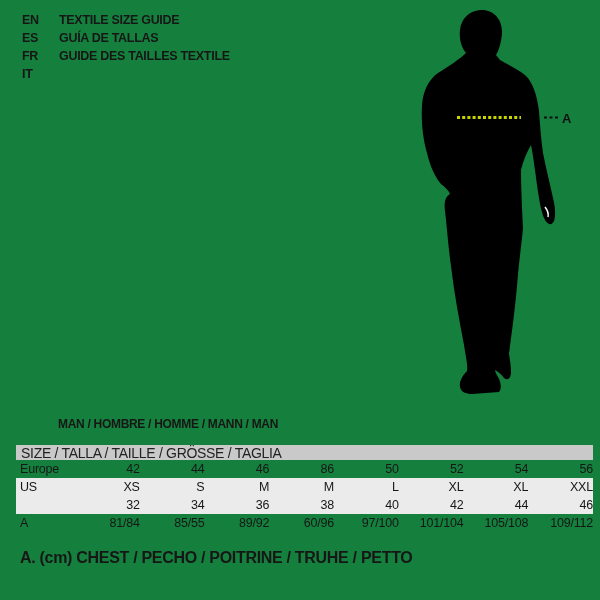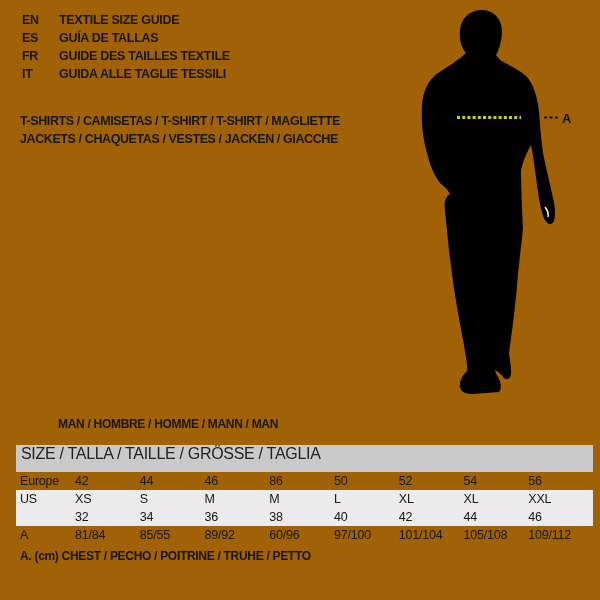--- a/index.html
+++ b/index.html
@@ -1,45 +1,45 @@
 <!DOCTYPE html>
 <html><head>
 <meta charset="utf-8">
 <style>
   html,body{margin:0;padding:0;background:#fff;}
   .canvas{
-    position:relative;width:600px;height:600px;background:#a16207;overflow:hidden;
+    position:relative;width:600px;height:600px;background:#15803d;overflow:hidden;
     font-family:"Liberation Sans",sans-serif;color:#161616;
     -webkit-font-smoothing:antialiased;
   }
   
   .legend{position:absolute;left:22px;top:11px;}
   .legend-row{display:flex;height:18px;line-height:18px;
     font-weight:bold;font-size:12.5px;letter-spacing:-0.3px;}
   .legend-code{width:37px;}
   
   .categories{position:absolute;left:20px;top:112px;
     font-weight:bold;font-size:12.5px;line-height:18px;letter-spacing:-0.4px;}
   
   .figure{position:absolute;left:415px;top:3px;width:165px;height:397px;}
   .figure svg{display:block;width:165px;height:397px;}
   
   .section-title{position:absolute;left:20px;top:417px;
     font-weight:bold;font-size:12px;letter-spacing:-0.3px;padding-left:38px;}
   
   .size-table{position:absolute;left:16px;top:445px;width:577px;font-size:12.5px;}
-  .t-header{height:27px;line-height:17px;background:#c9c9c9;
-    padding-left:5px;font-size:16px;color:#222;letter-spacing:-0.3px;}
+  .t-header{height:15px;line-height:17px;background:#c9c9c9;
+    padding-left:5px;font-size:14px;color:#222;letter-spacing:-0.3px;}
   .t-row{display:flex;height:18px;line-height:18px;letter-spacing:-0.2px;}
   .t-row.shaded{background:#ebebeb;}
   .t-label{width:55px;padding-left:4px;}
-  .t-cell{flex:1;text-align:left;}
+  .t-cell{flex:1;text-align:right;}
   
   .footnote{position:absolute;left:20px;top:549px;
-    font-weight:bold;font-size:12px;letter-spacing:-0.3px;}
+    font-weight:bold;font-size:16px;letter-spacing:-0.3px;}
 </style>
 </head>
 <body>
 
 <div class="canvas">
 
   <div class="legend">
     <div class="legend-row">
       <span class="legend-code">EN</span>
       <span class="legend-label">TEXTILE SIZE GUIDE</span>
@@ -47,28 +47,23 @@
     <div class="legend-row">
       <span class="legend-code">ES</span>
       <span class="legend-label">GUÍA DE TALLAS</span>
     </div>
     <div class="legend-row">
       <span class="legend-code">FR</span>
       <span class="legend-label">GUIDE DES TAILLES TEXTILE</span>
     </div>
     <div class="legend-row">
       <span class="legend-code">IT</span>
-      <span class="legend-label">GUIDA ALLE TAGLIE TESSILI</span>
     </div>
   </div>
 
-  <div class="categories">
-    <div>T-SHIRTS / CAMISETAS / T-SHIRT / T-SHIRT / MAGLIETTE</div>
-    <div>JACKETS / CHAQUETAS / VESTES / JACKEN / GIACCHE</div>
-  </div>
 
   <div class="figure">
     <svg viewBox="0 0 165 397" xmlns="http://www.w3.org/2000/svg">
       <path d="M 65,7
                C 54,8 46,16 45,27
                C 44,36 46,44 51,50
                C 45,56 34,63 23,70
                C 13,77 8,89 7,102
                C 6,119 8,136 12,150
                C 15,163 20,174 26,181

